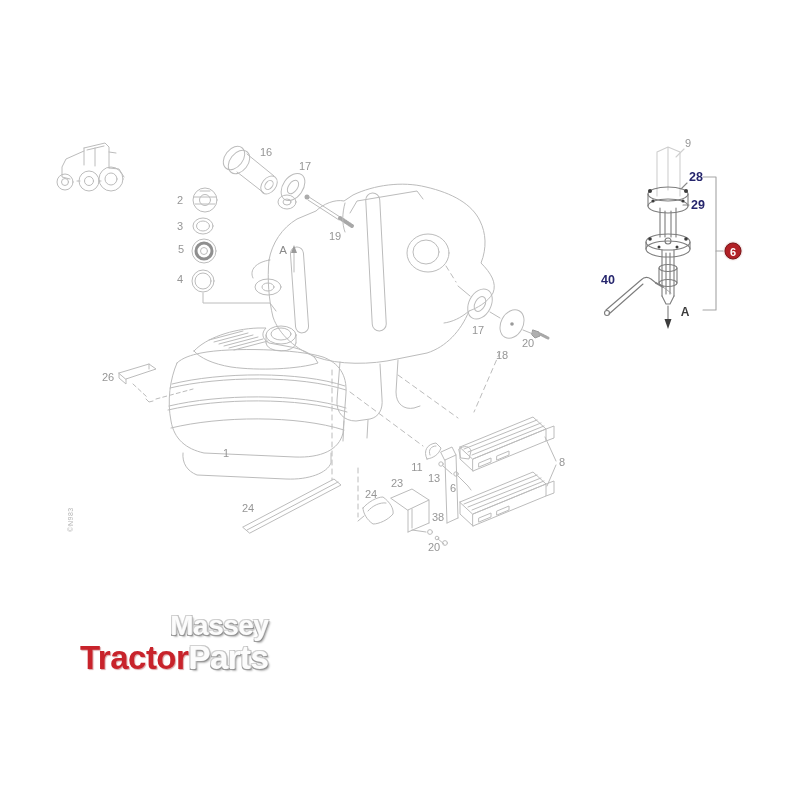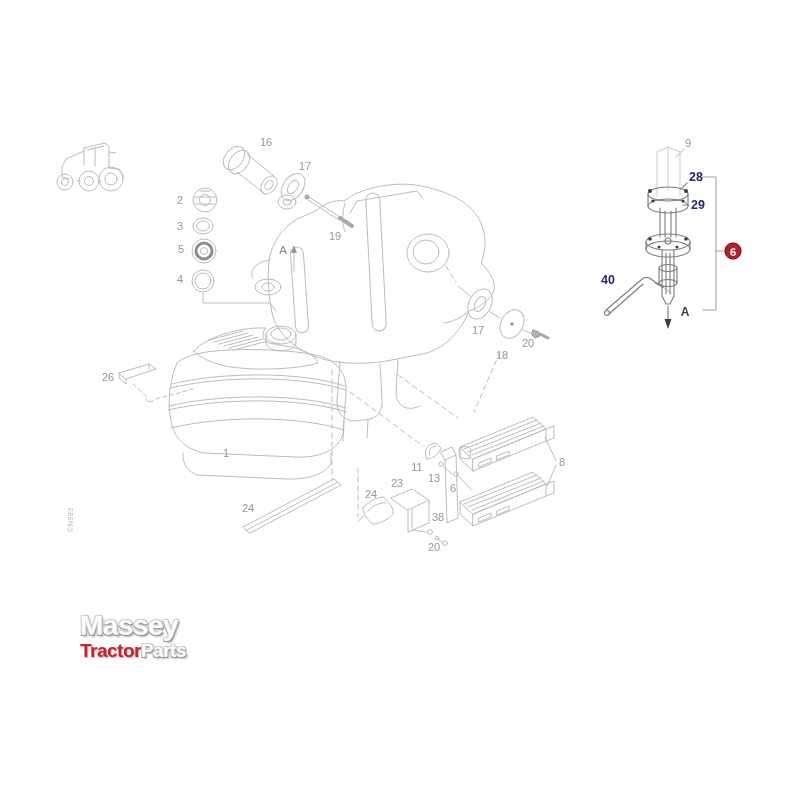--- a/index.html
+++ b/index.html
@@ -12,24 +12,24 @@
   .callout.gray{color:#969696;font-size:11px;}
   .callout.gray-dark{color:#8a8a8a;font-size:11.5px;}
   .callout.navy{color:#26266d;font-size:12.5px;font-weight:bold;}
   .callout.dark{color:#3c3c3c;font-size:12px;font-weight:bold;}
   .badge{position:absolute;width:17px;height:17px;border-radius:50%;
          transform:translate(-50%,-50%);display:flex;align-items:center;justify-content:center;
          font-size:11px;font-weight:bold;border:1px solid #7e1418;box-sizing:border-box;
          box-shadow:0 0 2px rgba(120,20,20,.45);cursor:pointer;}
   .plate-code{position:absolute;left:58px;top:516px;transform:rotate(-90deg);
               transform-origin:center;font-size:7px;color:#b5b5b5;letter-spacing:.5px;}
-  .logo{position:absolute;left:80px;top:612px;line-height:1.0;letter-spacing:-0.5px;}
+  .logo{position:absolute;left:80px;top:612px;line-height:1.0;letter-spacing:-0.5px;text-align:right;}
   .logo .l1{font-size:28px;font-weight:bold;color:#fcfcfc;
       text-shadow:-1px -1px 0 #d2d2d2,1px -1px 0 #c4c4c4,-1px 1px 0 #9d9d9d,1px 1px 1px #8a8a8a,2px 2px 2px #bdbdbd;}
-  .logo .l2{font-size:19px;font-weight:bold;margin-top:1px;}
+  .logo .l2{font-size:33px;font-weight:bold;margin-top:1px;}
   .logo .red{color:#c8232b;text-shadow:1px 1px 1px #d9a3a5;}
   .logo .lt{color:#fcfcfc;
       text-shadow:-1px -1px 0 #d2d2d2,1px -1px 0 #c4c4c4,-1px 1px 0 #9d9d9d,1px 1px 1px #8a8a8a,2px 2px 2px #bdbdbd;}
 </style>
 </head>
 <body>
 
 <div class="stage">
 
   <svg width="800" height="800" viewBox="0 0 800 800">
@@ -231,21 +231,21 @@
       <path d="M703,177 L716,177 L716,310 L703,310" stroke="#a5a5a5"></path>
       <path d="M716,251 L723,251" stroke="#a5a5a5"></path>
     </g>
   </svg>
 
   <div class="callout-layer">
       <span class="callout gray" style="left: 180px; top: 200px;">2</span>
       <span class="callout gray" style="left: 180px; top: 226px;">3</span>
       <span class="callout gray" style="left: 181px; top: 249px;">5</span>
       <span class="callout gray" style="left: 180px; top: 279px;">4</span>
-      <span class="callout gray" style="left: 266px; top: 142px; text-align: right;">16</span>
+      <span class="callout gray" style="left: 266px; top: 152px; text-align: right;">16</span>
       <span class="callout gray" style="left: 305px; top: 166px;">17</span>
       <span class="callout gray" style="left: 335px; top: 199px; margin-top: 37px;">19</span>
       <span class="callout gray-dark" style="left: 283px; top: 250px;">A</span>
       <span class="callout gray" style="left: 108px; top: 377px;">26</span>
       <span class="callout gray" style="left: 226px; top: 453px;">1</span>
       <span class="callout gray" style="left: 248px; top: 508px;">24</span>
       <span class="callout gray" style="left: 371px; top: 494px;">24</span>
       <span class="callout gray" style="left: 397px; top: 483px;">23</span>
       <span class="callout gray" style="left: 417px; top: 467px;">11</span>
       <span class="callout gray" style="left: 434px; top: 478px;">13</span>

